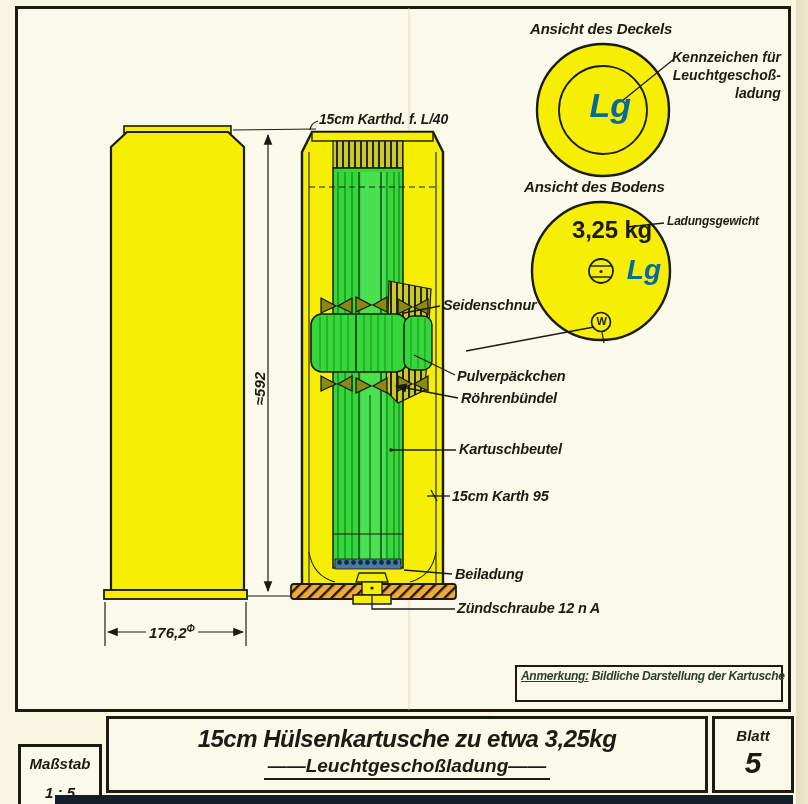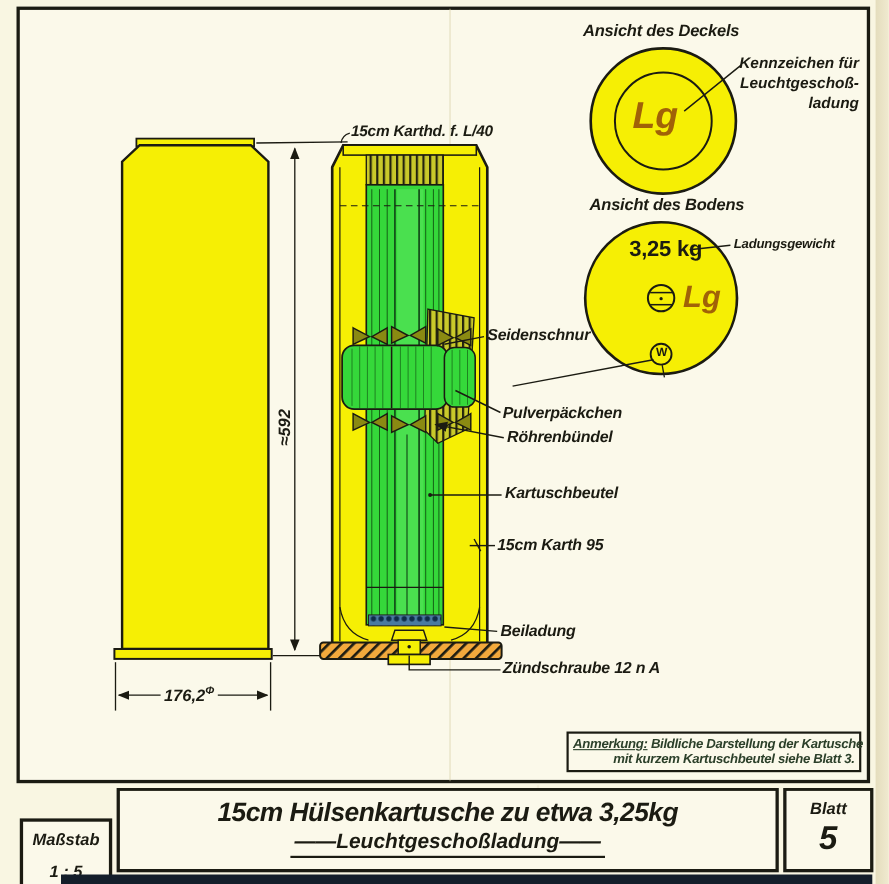--- a/index.html
+++ b/index.html
@@ -4,22 +4,22 @@
 <style>
   html,body{margin:0;padding:0;background:#f3eed6;}
   .page{position:relative;width:808px;height:804px;background:#f9f6e2;overflow:hidden;
         font-family:"Liberation Sans",sans-serif;color:#1b1b12;}
   .frame{position:absolute;left:15px;top:6px;width:776px;height:706px;
          border:3px solid #1b1b12;box-sizing:border-box;background:#fbf9ea;}
   svg.gfx{position:absolute;left:0;top:0;z-index:2;}
   .lbl{position:absolute;z-index:3;font:italic 700 14.5px "Liberation Sans",sans-serif;
        color:#1b1b12;white-space:nowrap;letter-spacing:-0.2px;}
   .view-title{font-size:15px;}
-  .lg{position:absolute;z-index:3;color:#a16207;font:italic 700 32px "Liberation Sans",sans-serif;
-      text-align:left;}
+  .lg{position:absolute;z-index:3;color:#0369a1;font:italic 700 32px "Liberation Sans",sans-serif;
+      text-align:right;}
   .dim{position:absolute;z-index:3;font:italic 700 15px "Liberation Sans",sans-serif;
        background:#fbf9ea;padding:0 3px;white-space:nowrap;}
   .dim sup{font-size:10px;}
   .rot{transform:rotate(-90deg);transform-origin:center;background:transparent;}
   .kennz{position:absolute;z-index:3;font:italic 700 14px "Liberation Sans",sans-serif;
          line-height:18px;text-align:right;white-space:nowrap;}
   .note-box{position:absolute;left:515px;top:665px;width:268px;height:37px;z-index:3;
             border:2px solid #1b1b12;box-sizing:border-box;padding:2px 4px;
             font:italic 700 12px "Liberation Sans",sans-serif;letter-spacing:-0.3px;
             color:#2c402a;white-space:nowrap;}
@@ -195,43 +195,42 @@
   </svg>
 
   <div class="lbl view-title" style="left:530px;top:20px;">Ansicht des Deckels</div>
   <div class="kennz" style="left:672px;top:48px;">
     <div>Kennzeichen für</div>
     <div>Leuchtgeschoß-</div>
     <div>ladung</div>
   </div>
   <div class="lg" style="left:575px;top:86px;width:56px;font-size:34px;">Lg</div>
 
-  <div class="lbl view-title" style="left:524px;top:178px;margin-left:12px;">Ansicht des Bodens</div>
-  <div class="lbl" style="left:572px;top:216px;font-size:20px;font-style:normal;">3,25 kg</div>
+  <div class="lbl view-title" style="left:524px;top:178px;">Ansicht des Bodens</div>
+  <div class="lbl" style="left:572px;top:216px;font-size:24px;font-style:normal;">3,25 kg</div>
   <div class="lbl" style="left:667px;top:214px;font-size:12px;">Ladungsgewicht</div>
   <div class="lg" style="left:621px;top:254px;width:40px;font-size:28px;">Lg</div>
   <div class="lbl" style="left:593px;top:315px;width:17px;font-size:11px;text-align:center;font-style:normal;">W</div>
 
   <div class="lbl" style="left:319px;top:111px;font-size:14px;">15cm Karthd. f. L/40</div>
   <div class="lbl" style="left:443px;top:297px;">Seidenschnur</div>
   <div class="lbl" style="left:457px;top:368px;">Pulverpäckchen</div>
   <div class="lbl" style="left:461px;top:390px;">Röhrenbündel</div>
   <div class="lbl" style="left:459px;top:441px;">Kartuschbeutel</div>
   <div class="lbl" style="left:452px;top:488px;">15cm Karth 95</div>
   <div class="lbl" style="left:455px;top:566px;">Beiladung</div>
   <div class="lbl" style="left:457px;top:600px;">Zündschraube 12 n A</div>
 
   <div class="dim rot" style="left:224px;top:380px;width:64px;text-align:center;">≈592</div>
   <div class="dim" style="left:146px;top:623px;">
     <span>176,2</span><sup>Φ</sup>
   </div>
 
   <div class="note-box">
     <div><span class="u">Anmerkung:</span><span> Bildliche Darstellung der Kartusche</span></div>
-    <div class="note-line2">mit kurzem Kartuschbeutel siehe Blatt 3.</div>
   </div>
 
   <div class="tb tb-scale">
     <div class="tb-small">Maßstab</div>
     <div class="tb-scale-val">1 : 5</div>
   </div>
   <div class="tb tb-title">
     <div class="tb-main">15cm Hülsenkartusche zu etwa 3,25kg</div>
     <div class="tb-sub"><span>——</span><span>Leuchtgeschoßladung</span><span>——</span></div>
   </div>

